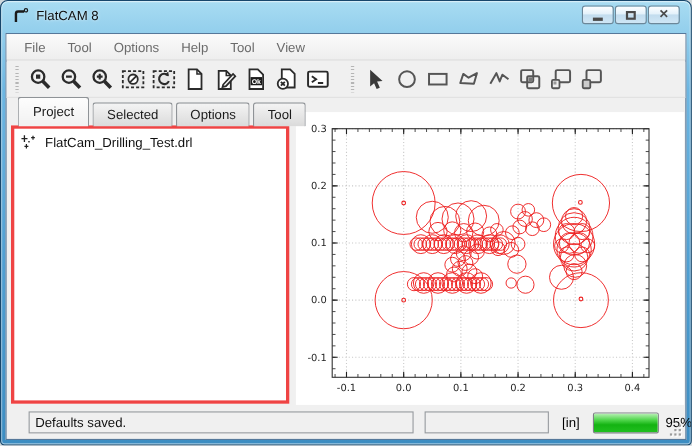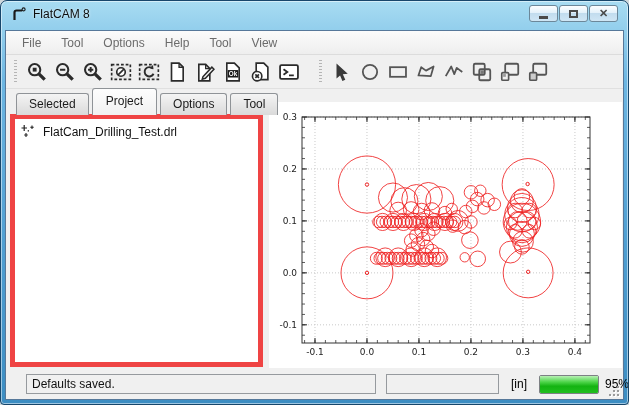--- a/index.html
+++ b/index.html
@@ -33,21 +33,21 @@
   .tbtn{width:28px;height:28px;border:none;background:transparent;padding:1px;display:flex;
         align-items:center;justify-content:center;}
   .tbtn svg{display:block;}
   .grp-gap{width:14px;}
   
   .tabstrip{position:absolute;left:10px;top:62px;display:flex;align-items:flex-end;height:22px;z-index:3;}
   .tab{font-size:12px;color:#1b1b1b;border:1px solid #8f9397;border-bottom:none;border-radius:3px 3px 0 0;
        padding:3px 12px 3px 12px;background:linear-gradient(180deg,#f4f4f4,#dadada);margin-right:3px;height:15px;}
   .tab.active{background:linear-gradient(180deg,#fdfdfd,#f1f1f1);padding:5px 13px;height:16px;}
   .treebox{position:absolute;left:4px;top:83px;width:253px;height:253px;background:#ffffff;
-           border:5px solid #ef4444;box-sizing:border-box;z-index:2;}
+           border:3px solid #ef4444;box-sizing:border-box;z-index:2;}
   .treeitem{display:flex;align-items:center;gap:7px;padding:5px 6px;font-size:12px;color:#111;}
   
   .plotpanel{position:absolute;left:263px;top:71px;width:353px;height:266px;background:#ffffff;}
   
   .statusbar{position:absolute;left:16px;top:339px;width:100%;height:28px;display:flex;align-items:center;
              box-sizing:border-box;padding:0 4px;gap:6px;}
   .spanel{height:20px;border:1px solid #969a9e;background:#f0f0f0;box-sizing:border-box;
           display:flex;align-items:center;padding:0 5px;font-size:12px;color:#111;}
   .spanel.msg{width:350px;}
   .spanel.blank{width:113px;margin-left:4px;}
@@ -221,22 +221,22 @@
       </button>
       <button class="tbtn">
         <svg width="22" height="22" viewBox="0 0 16 16">
           <rect x="4.5" y="2" width="9.5" height="8" rx="1" fill="none" stroke="#555" stroke-width="1.3"></rect>
           <rect x="2" y="8.5" width="5" height="5.5" rx="0.8" fill="#ccc" stroke="#555" stroke-width="1.2"></rect>
         </svg>
       </button>
     </div>
 
     <div class="tabstrip">
+      <div class="tab active">Project</div>
       <div class="tab">Selected</div>
-      <div class="tab active">Project</div>
       <div class="tab">Options</div>
       <div class="tab">Tool</div>
     </div>
 
     <div class="treebox">
       <div class="treeitem">
         <svg width="15" height="15" viewBox="0 0 15 15">
           <path d="M3.2 1 V7 M0.5 4 H6" stroke="#222" stroke-width="1.2" fill="none"></path>
           <path d="M11 1.5 V5 M9.3 3.2 H12.7" stroke="#222" stroke-width="1.1" fill="none"></path>
           <path d="M5 9 V13 M3.2 11 H6.8" stroke="#222" stroke-width="1.1" fill="none"></path>

